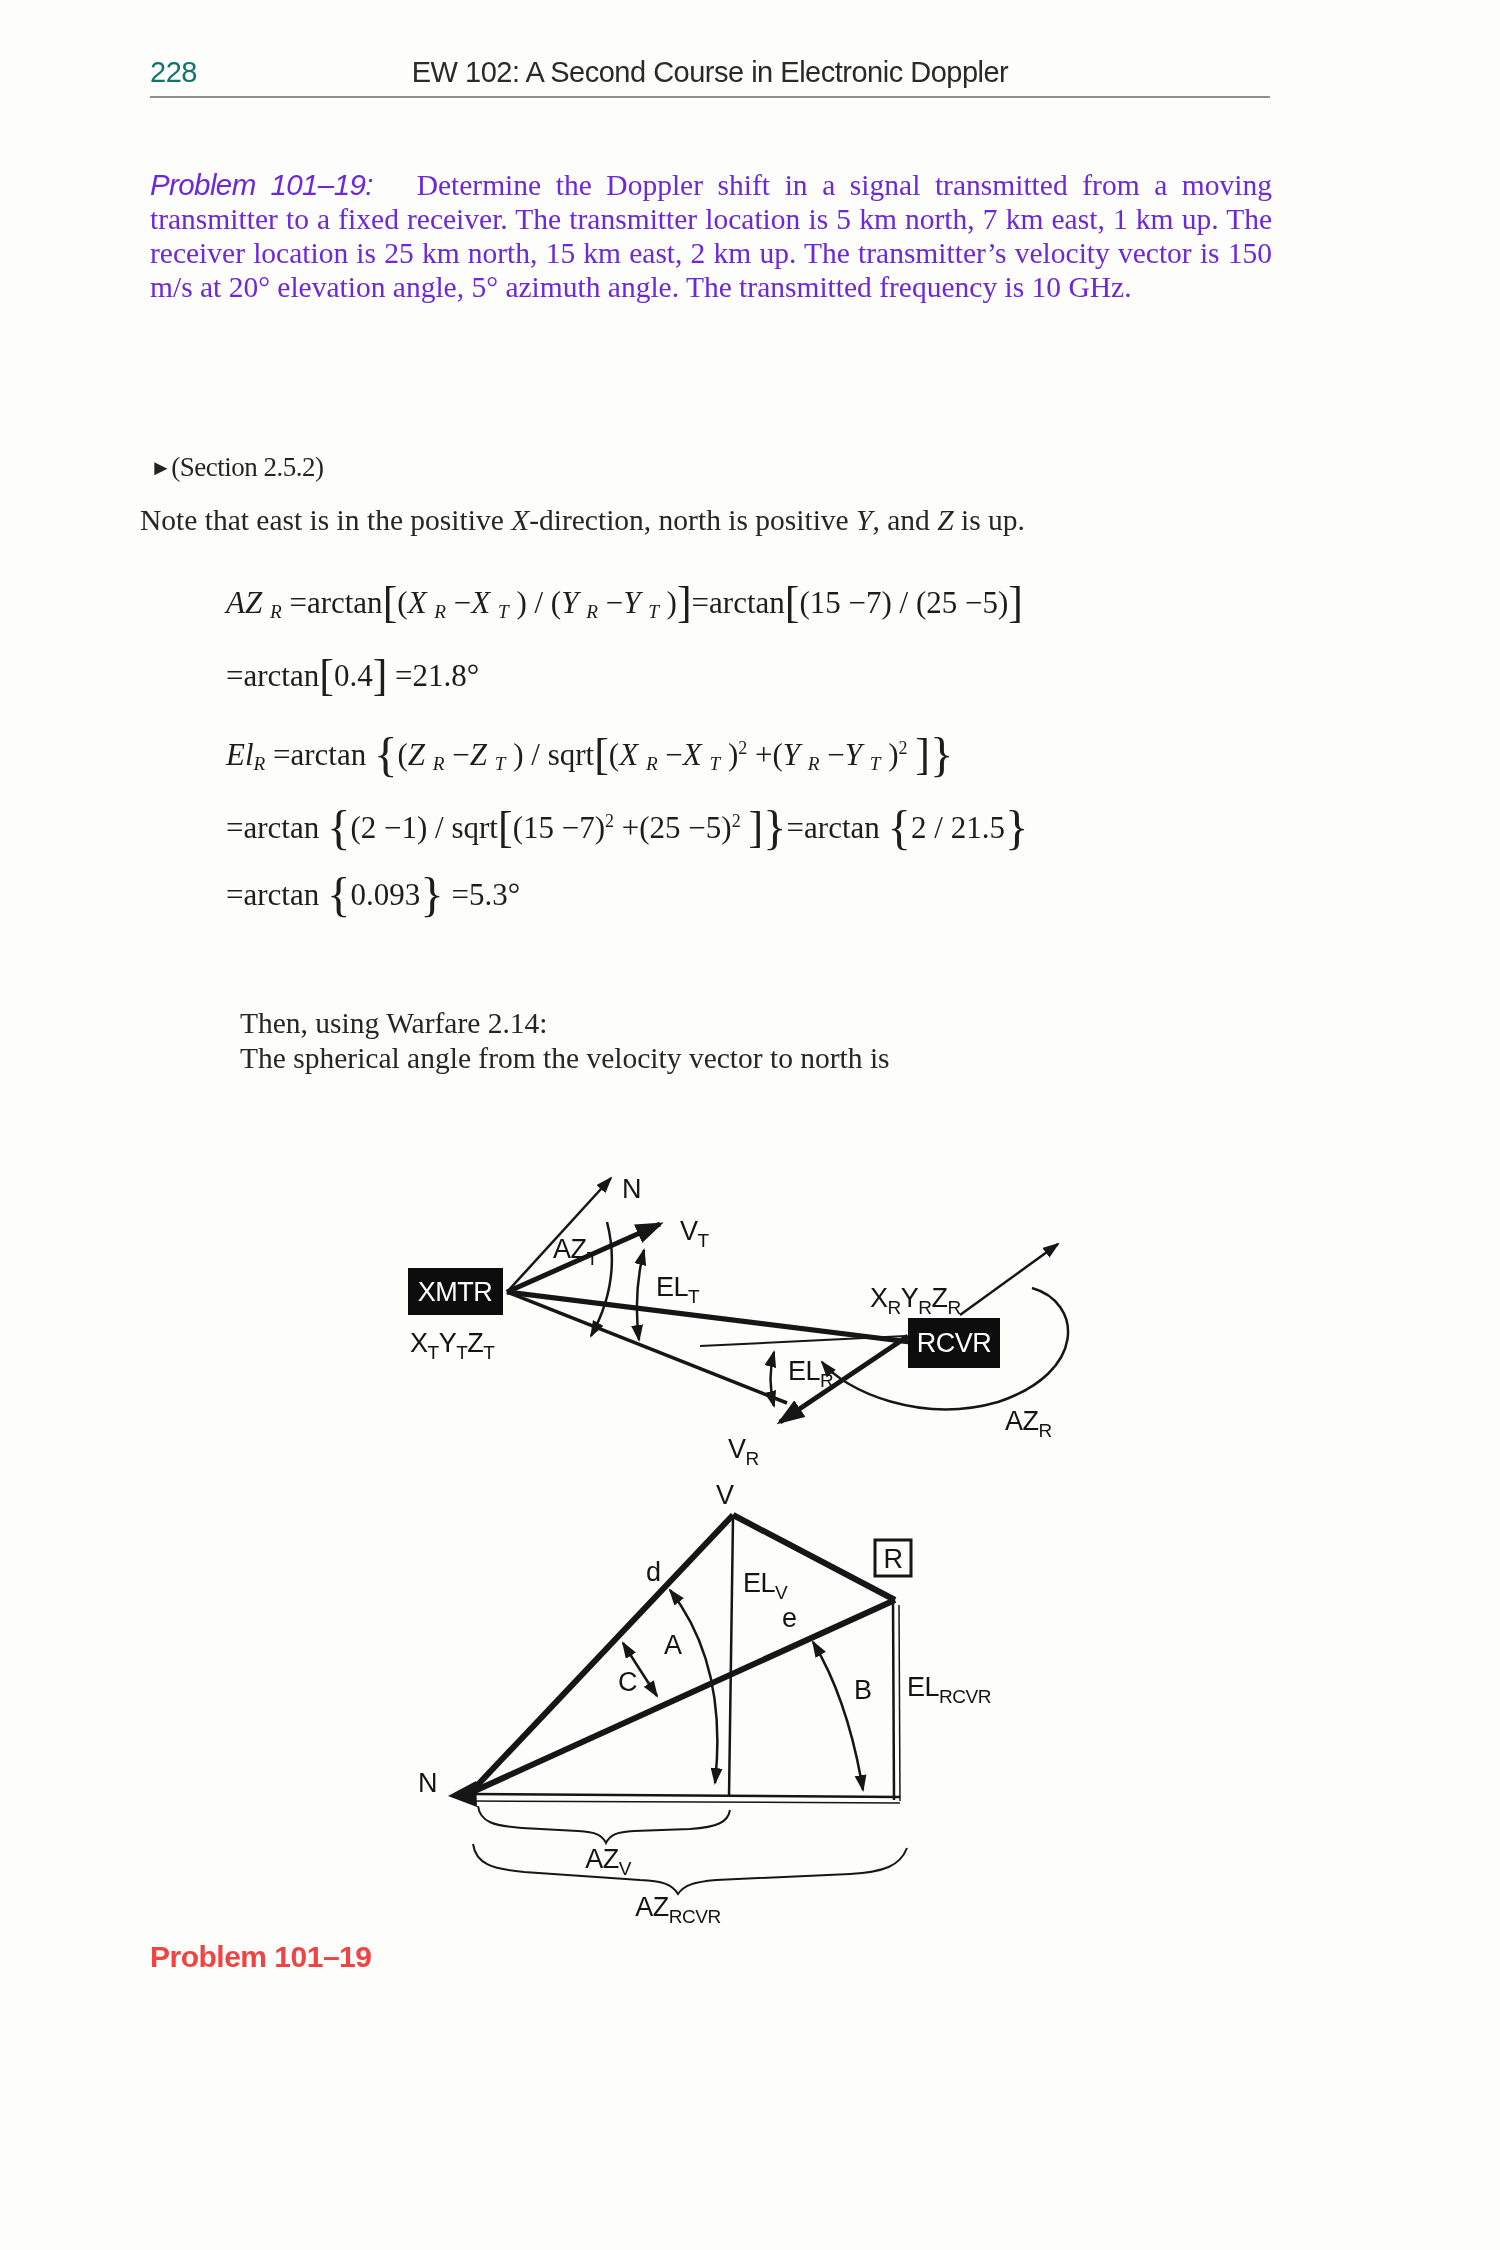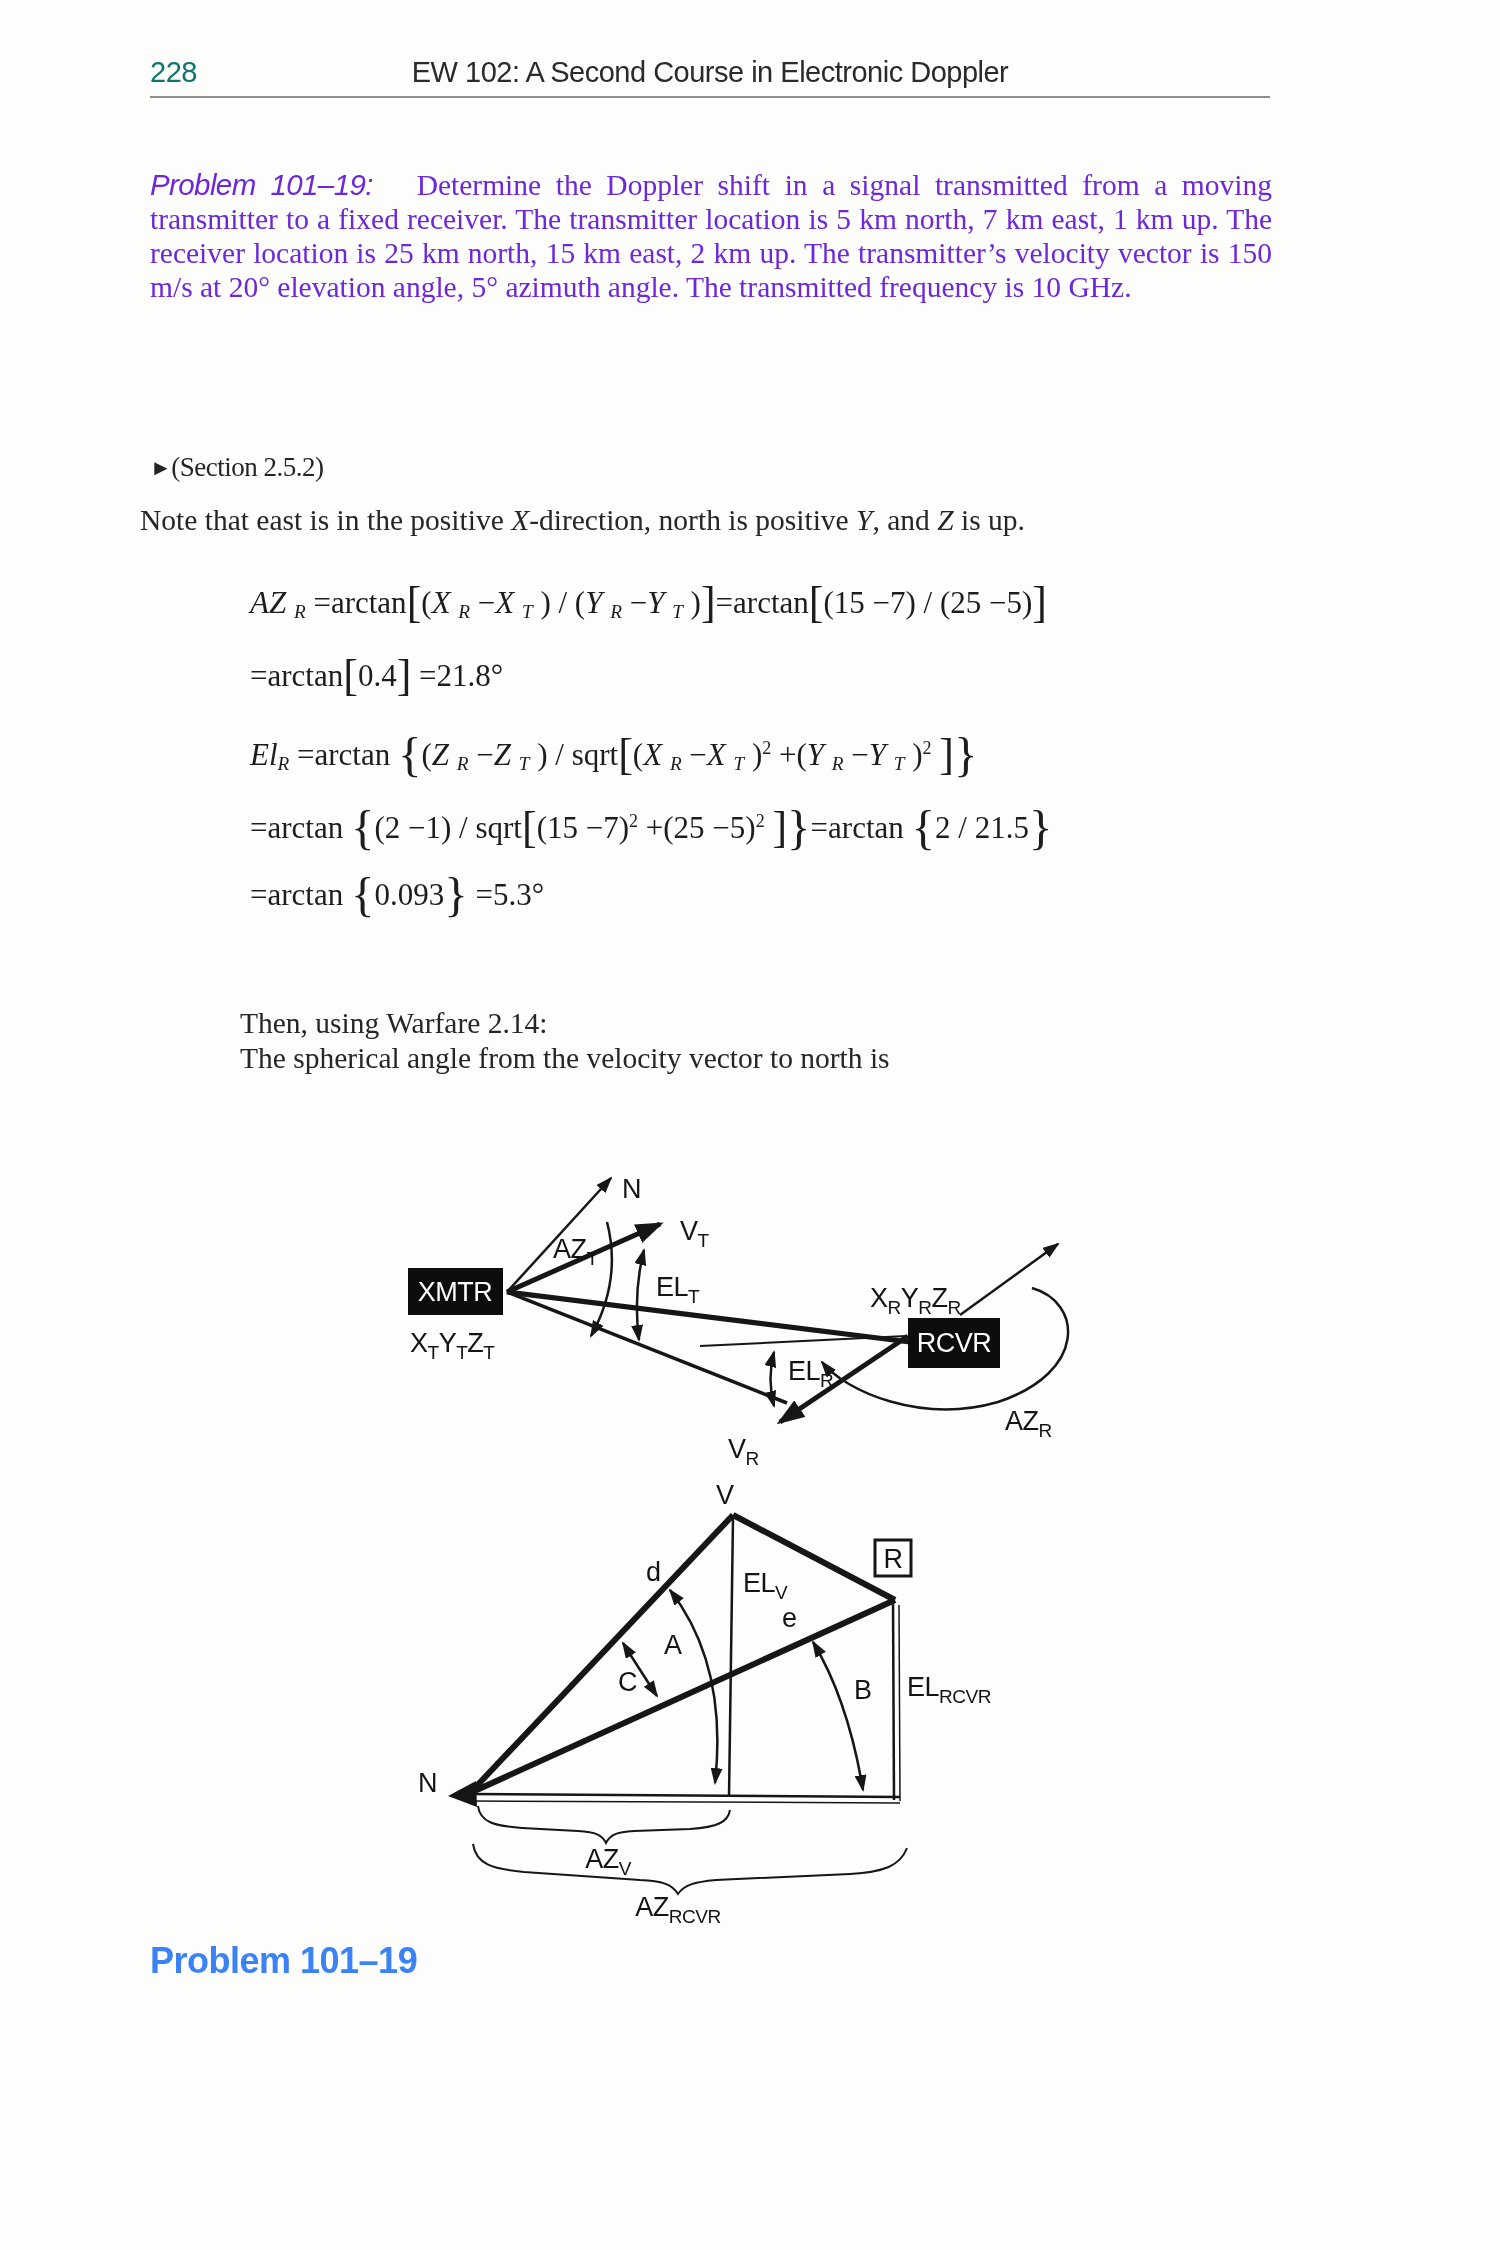--- a/index.html
+++ b/index.html
@@ -16,32 +16,32 @@
   .rule{position:absolute;left:150px;top:96px;width:1120px;height:2px;background:#8f8f8f;}
   
   .para{position:absolute;left:150px;top:138px;width:1122px;font-size:29.5px;
     line-height:34px;text-align:justify;color:#6d28d9;}
   .plead{font-family:"Liberation Sans",sans-serif;font-style:italic;letter-spacing:-0.6px;}
   .secref{position:absolute;left:150px;top:452px;font-family:Liberation Serif, serif;
     font-size:27px;letter-spacing:-0.5px;color:#242424;}
   .secref .tri{font-size:22px;vertical-align:1px;}
   .note{position:absolute;left:140px;top:504px;width:1122px;font-size:29.5px;color:#262626;}
   
-  .eqs{position:absolute;left:226px;top:566px;width:1100px;font-size:31px;color:#1d1d1d;margin-left:24px;}
+  .eqs{position:absolute;left:226px;top:566px;width:1100px;font-size:31px;color:#1d1d1d;}
   .eqline{height:73px;line-height:73px;white-space:nowrap;}
   .it{font-style:italic;}
   .sb{font-size:0.62em;font-style:italic;vertical-align:-0.28em;letter-spacing:0;}
   .sp{font-size:0.58em;vertical-align:0.6em;}
   .bb{font-size:1.42em;vertical-align:-0.1em;line-height:0;}
   .bc{font-size:1.58em;vertical-align:-0.12em;line-height:0;font-weight:500;}
   
   .fintro{position:absolute;left:240px;top:1006px;font-size:29.5px;line-height:35px;color:#262626;}
   
   .caption{position:absolute;left:150px;top:1940px;font-family:"Liberation Sans",sans-serif;
-    font-weight:bold;font-size:36px;letter-spacing:-0.5px;color:#3b82f6;}
+    font-weight:bold;font-size:30px;letter-spacing:-0.5px;color:#ef4444;}
   
   .fig{position:absolute;left:270px;top:1140px;}
   svg text{font-family:"Liberation Sans",sans-serif;font-size:27px;fill:#141414;letter-spacing:-0.5px;}
   svg .svgsub{font-size:19px;}
   svg .boxtxt{fill:#ffffff;}
   svg .ln{stroke:#161616;fill:none;}
 </style>
 </head>
 <body>
 

